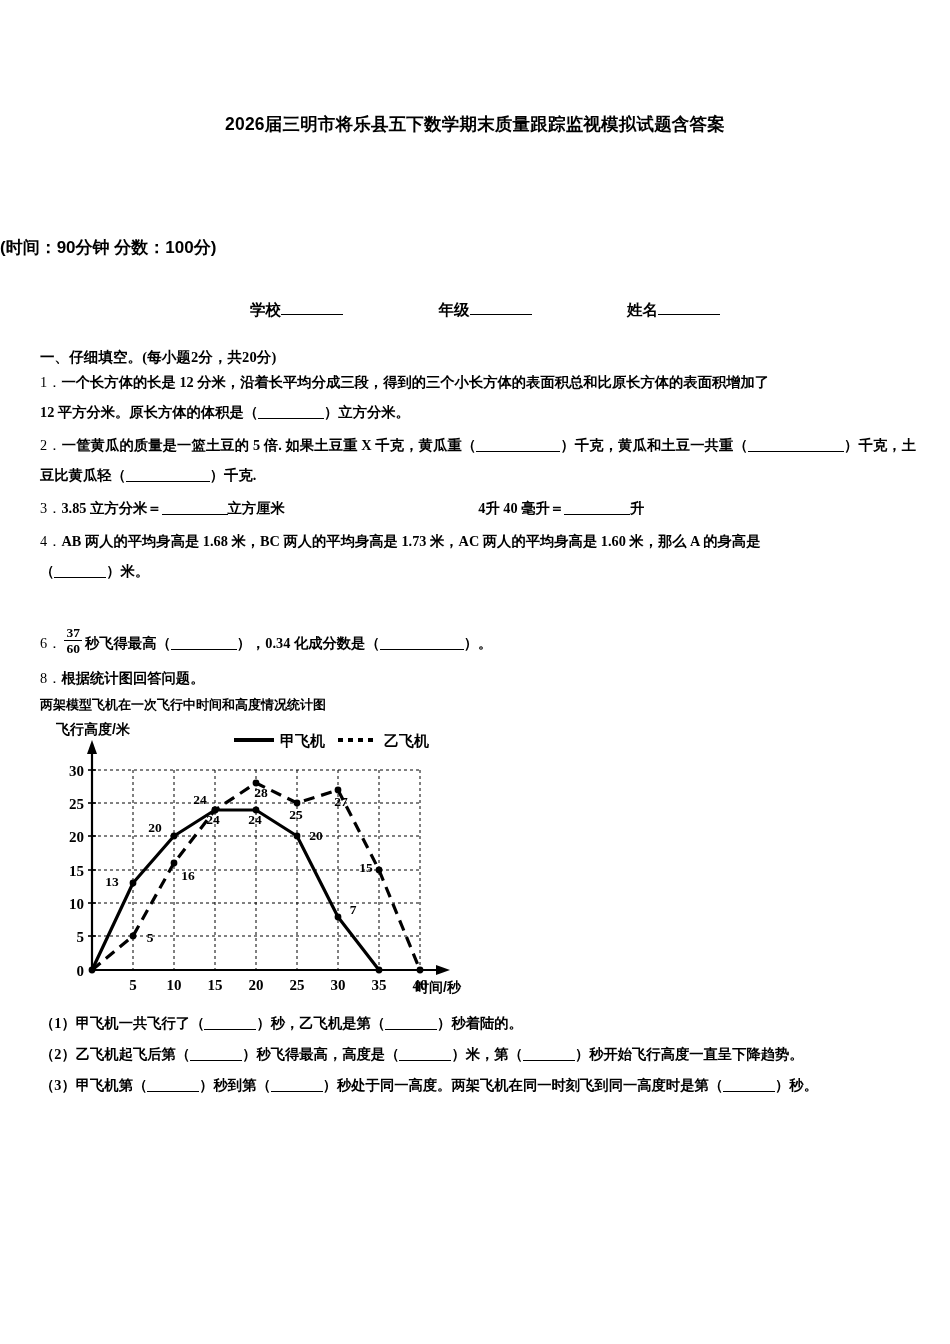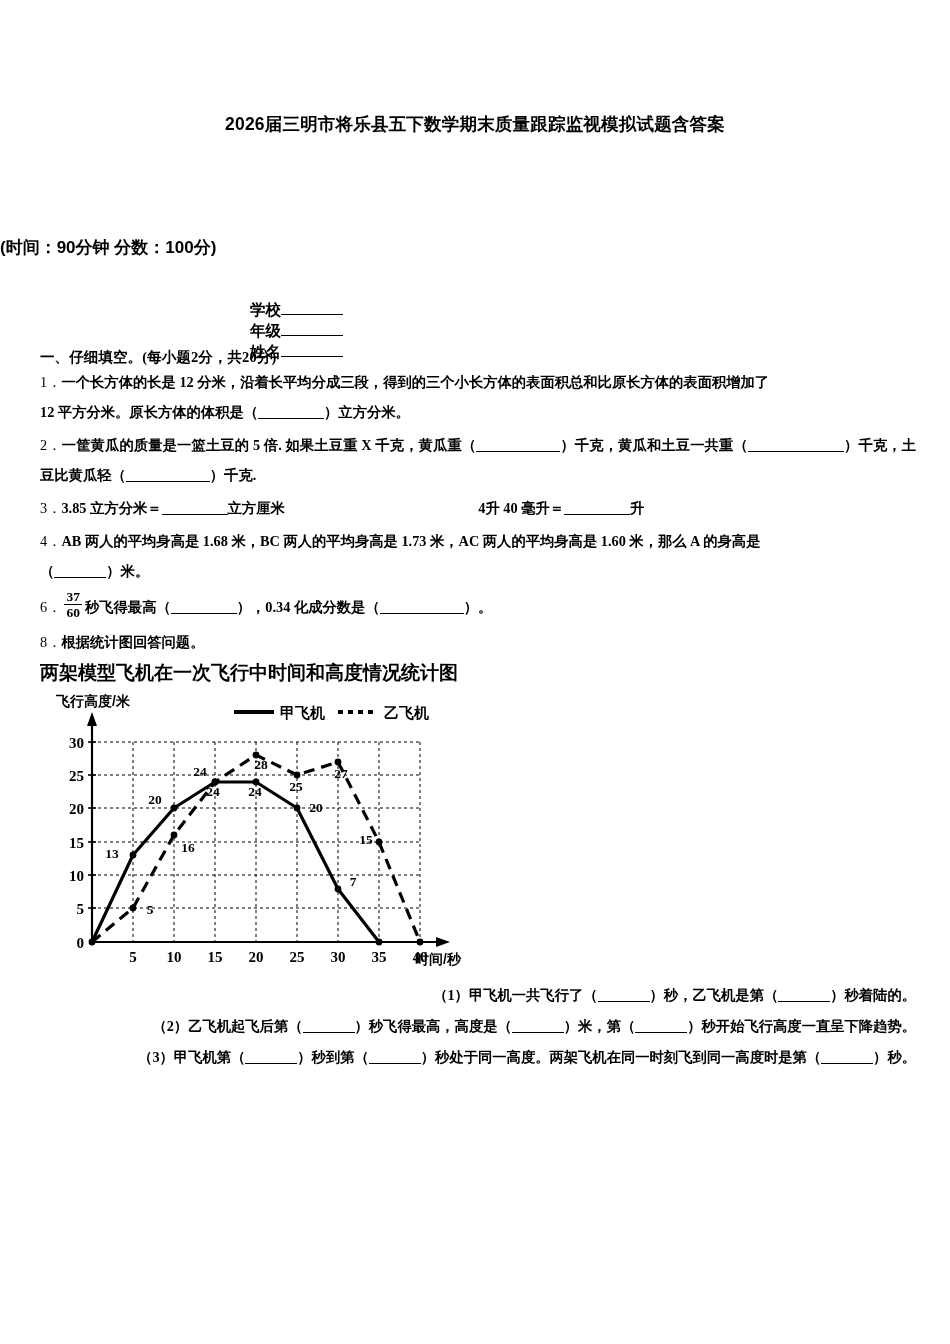--- a/index.html
+++ b/index.html
@@ -37,21 +37,20 @@
 
   .idline {
     position: absolute;
     top: 300px;
     left: 250px;
     width: 470px;
     font-size: 15.5px;
     font-family: "Liberation Sans", "DejaVu Sans", sans-serif;
     display: flex;
     justify-content: space-between;
-    flex-direction: column;
   }
   .idline span u { text-decoration: none; border-bottom: 1.1px solid #000; display: inline-block; width: 62px; }
 
   .body-col {
     position: absolute;
     left: 40px;
     top: 348px;
     width: 876px;
   }
 
@@ -79,34 +78,34 @@
 
   .frac {
     display: inline-block;
     vertical-align: -5px;
     text-align: center;
     font-weight: bold;
     font-size: 13.5px;
     line-height: 15px;
     margin: 0 3px;
   }
-  .frac .nu { display: block; border-bottom: 1.3px solid #000; padding: 0 2px; }
+  .frac .nu { display: block; border-bottom: 1.3px solid #000; padding: 0 2px; margin-top: 36px; }
   .frac .de { display: block; padding: 0 2px; }
 
   .chart-caption {
-    font-size: 19px;
+    font-size: 13px;
     font-weight: bold;
     margin: 0 0 4px 0;
     font-family: Liberation Mono, monospace;
   }
 
   .chart-wrap { position: relative; width: 420px; height: 290px; margin-left: 2px; }
   .chart-wrap svg { display: block; }
 
-  .subq { font-size: 14.3px; line-height: 31px; margin: 0; text-align: right; }
+  .subq { font-size: 14.3px; line-height: 31px; margin: 0; }
 </style>
 </head>
 <body>
 
 <div class="page">
 
   <div class="doc-title">2026届三明市将乐县五下数学期末质量跟踪监视模拟试题含答案</div>
 
   <div class="exam-meta">(时间：90分钟          分数：100分)</div>
 

